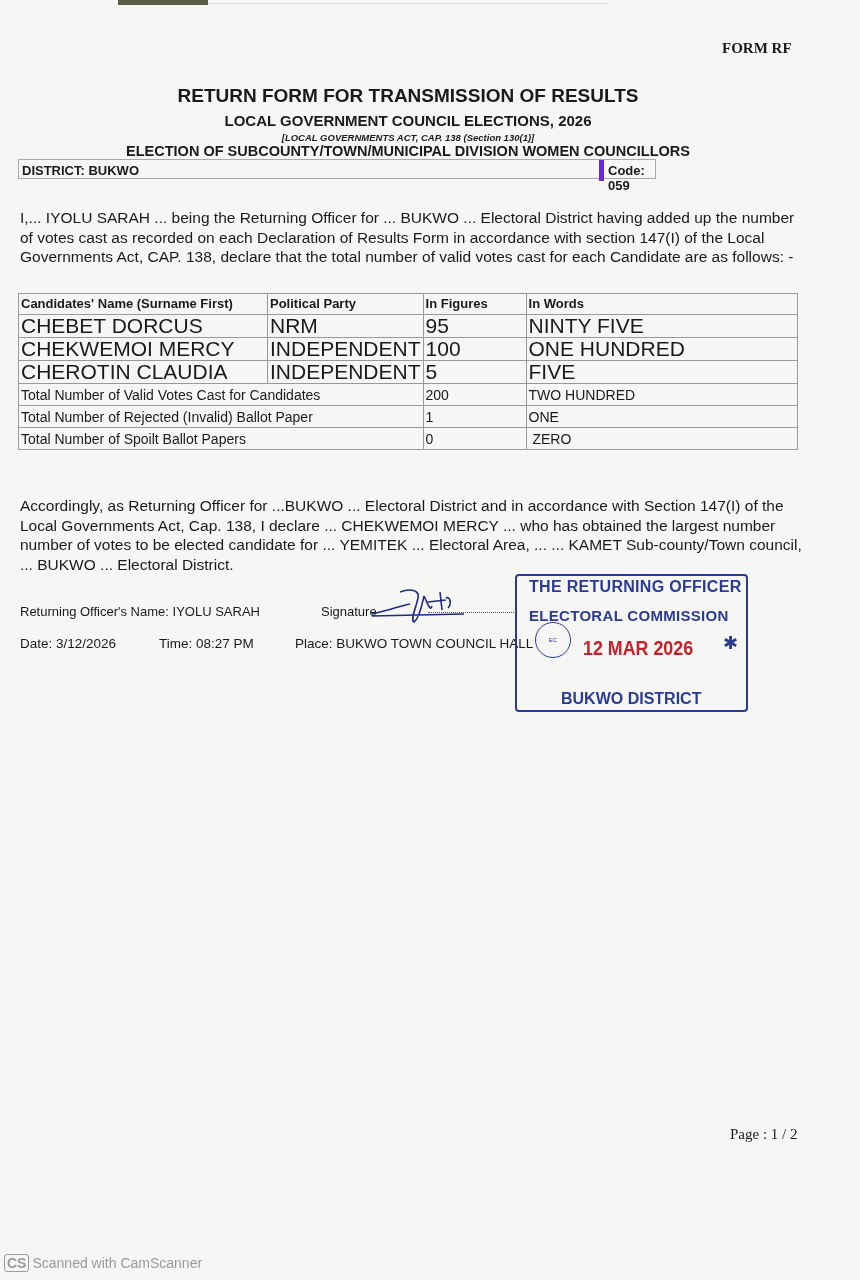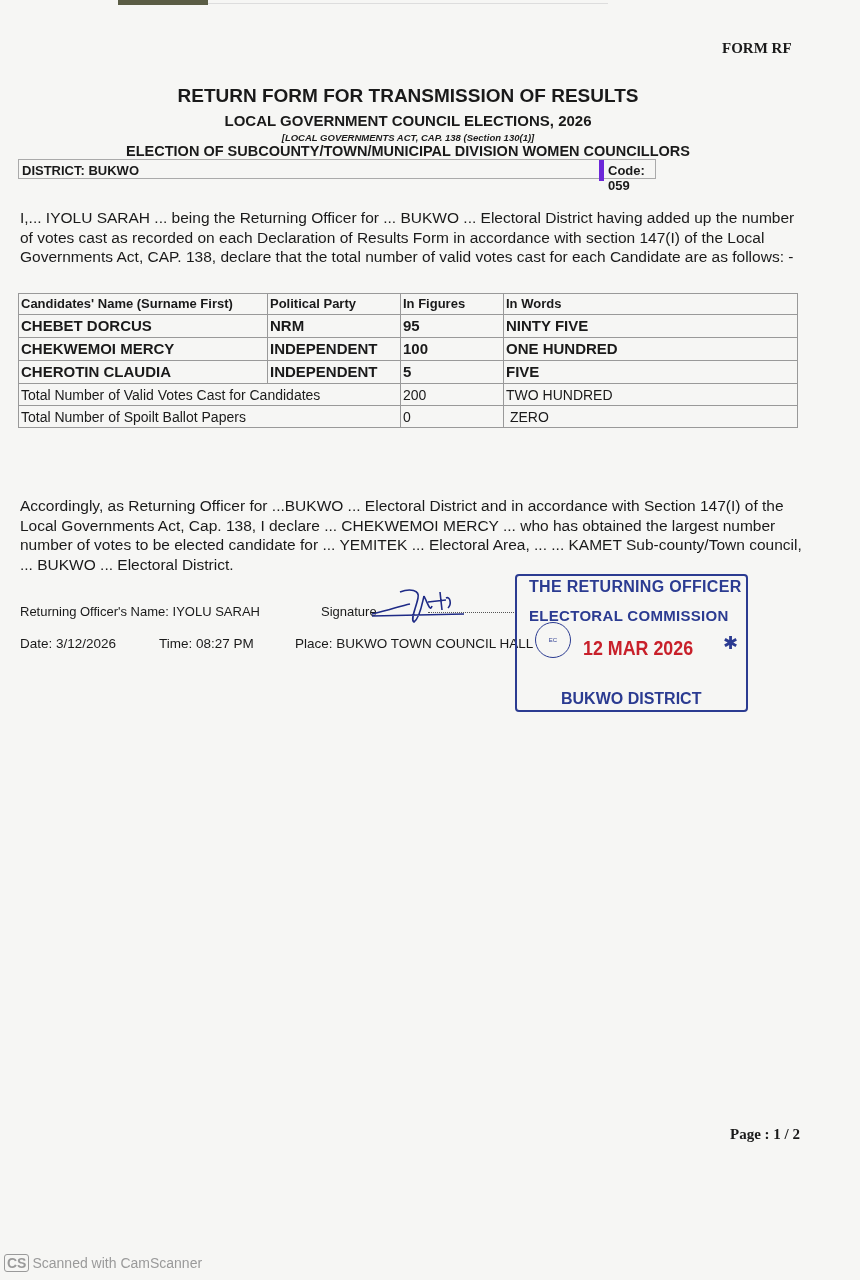--- a/index.html
+++ b/index.html
@@ -25,36 +25,36 @@
     .district-row .c { position: absolute; left: 580px; top: 0; height: 18px; border-left: 5px solid #6d28d9; padding: 3px 4px 0; }
     .para { position: absolute; left: 20px; width: 790px; font-size: 15.5px; line-height: 19.5px; }
     .p1 { top: 208px; }
     .p2 { top: 496px; }
     table.results {
       position: absolute; left: 18px; top: 293px; width: 780px;
       border-collapse: collapse; font-size: 14px;
     }
     table.results td { border: 1px solid #999; padding: 0 2px; height: 21px; line-height: 20px; }
     table.results tr.hdr td { font-weight: bold; font-size: 13px; height: 19px; }
-    table.results tr.cand td { font-weight: bold; font-size: 15px; height: 22px; }
+    table.results tr.cand td { font-weight: normal; font-size: 21px; height: 22px; }
     .col1 { width: 244px; } .col2 { width: 128px; } .col3 { width: 98px; }
     .sig-line { position: absolute; top: 604px; font-size: 13px; }
     .date-line { position: absolute; top: 636px; font-size: 13.5px; }
     .signature-mark { position: absolute; left: 370px; top: 584px; width: 95px; height: 40px; }
     .stamp {
       position: absolute; left: 515px; top: 574px; width: 233px; height: 138px;
       border: 2px solid #2b3b91; border-radius: 4px; color: #2b3b91; box-sizing: border-box;
     }
     .stamp .s1 { position: absolute; left: 12px; top: 2px; font-size: 16px; font-weight: bold; letter-spacing: 0.3px; }
     .stamp .s2 { position: absolute; left: 12px; top: 19px; font-size: 15px; font-weight: bold; letter-spacing: 0.3px; margin-top: 12px; }
     .stamp .date { position: absolute; left: 66px; top: 60px; font-size: 21px; font-weight: bold; color: #c8202a; transform: scaleX(0.85); transform-origin: left; }
     .stamp .district { position: absolute; left: 44px; top: 114px; font-size: 16px; font-weight: bold; }
     .stamp .star { position: absolute; left: 206px; top: 56px; font-size: 18px; }
     .stamp .seal { position: absolute; left: 18px; top: 46px; width: 34px; height: 34px; border: 1px solid #2b3b91; border-radius: 50%; font-size: 6px; text-align: center; line-height: 34px; }
-    .page-no { position: absolute; left: 730px; top: 1126px; font-family: "Liberation Serif", serif; font-weight: bold; font-size: 15px; }
+    .page-no { position: absolute; left: 730px; top: 1126px; font-family: "Liberation Serif", serif; font-weight: normal; font-size: 15px; }
     .cs { position: absolute; left: 4px; top: 1254px; font-size: 14px; color: #9a9a9a; }
     .cs .logo { display: inline-block; border: 1.5px solid #9a9a9a; border-radius: 3px; padding: 0 2px; font-weight: bold; margin-right: 3px; }
     .dots { position: absolute; left: 428px; top: 612px; width: 88px; border-top: 1px dotted #555; }
   </style>
 </head>
 <body>
 
 <div class="topbar"></div>
 <div class="topbar2"></div>
 
@@ -97,20 +97,25 @@
     <td>INDEPENDENT</td>
     <td>5</td>
     <td>FIVE</td>
   </tr>
   <tr>
     <td colspan="2">Total Number of Valid Votes Cast for Candidates</td>
     <td>200</td>
     <td>TWO HUNDRED</td>
   </tr>
   <tr>
+    <td colspan="2">Total Number of Rejected (Invalid) Ballot Paper</td>
+    <td>1</td>
+    <td>ONE</td>
+  </tr>
+  <tr>
     <td colspan="2">Total Number of Spoilt Ballot Papers</td>
     <td>0</td>
     <td style="white-space:pre"> ZERO</td>
   </tr>
 </tbody>
   </table>
 
 <div class="para p2">Accordingly, as Returning Officer for ...BUKWO ... Electoral District and in accordance with Section 147(I) of the Local Governments Act, Cap. 138, I declare ... CHEKWEMOI MERCY ... who has obtained the largest number number of votes to be elected candidate for ... YEMITEK ... Electoral Area, ... ... KAMET Sub-county/Town council, ... BUKWO ... Electoral District.</div>
 
 <div class="sig-line" style="left:20px">Returning Officer's Name: IYOLU  SARAH</div>

